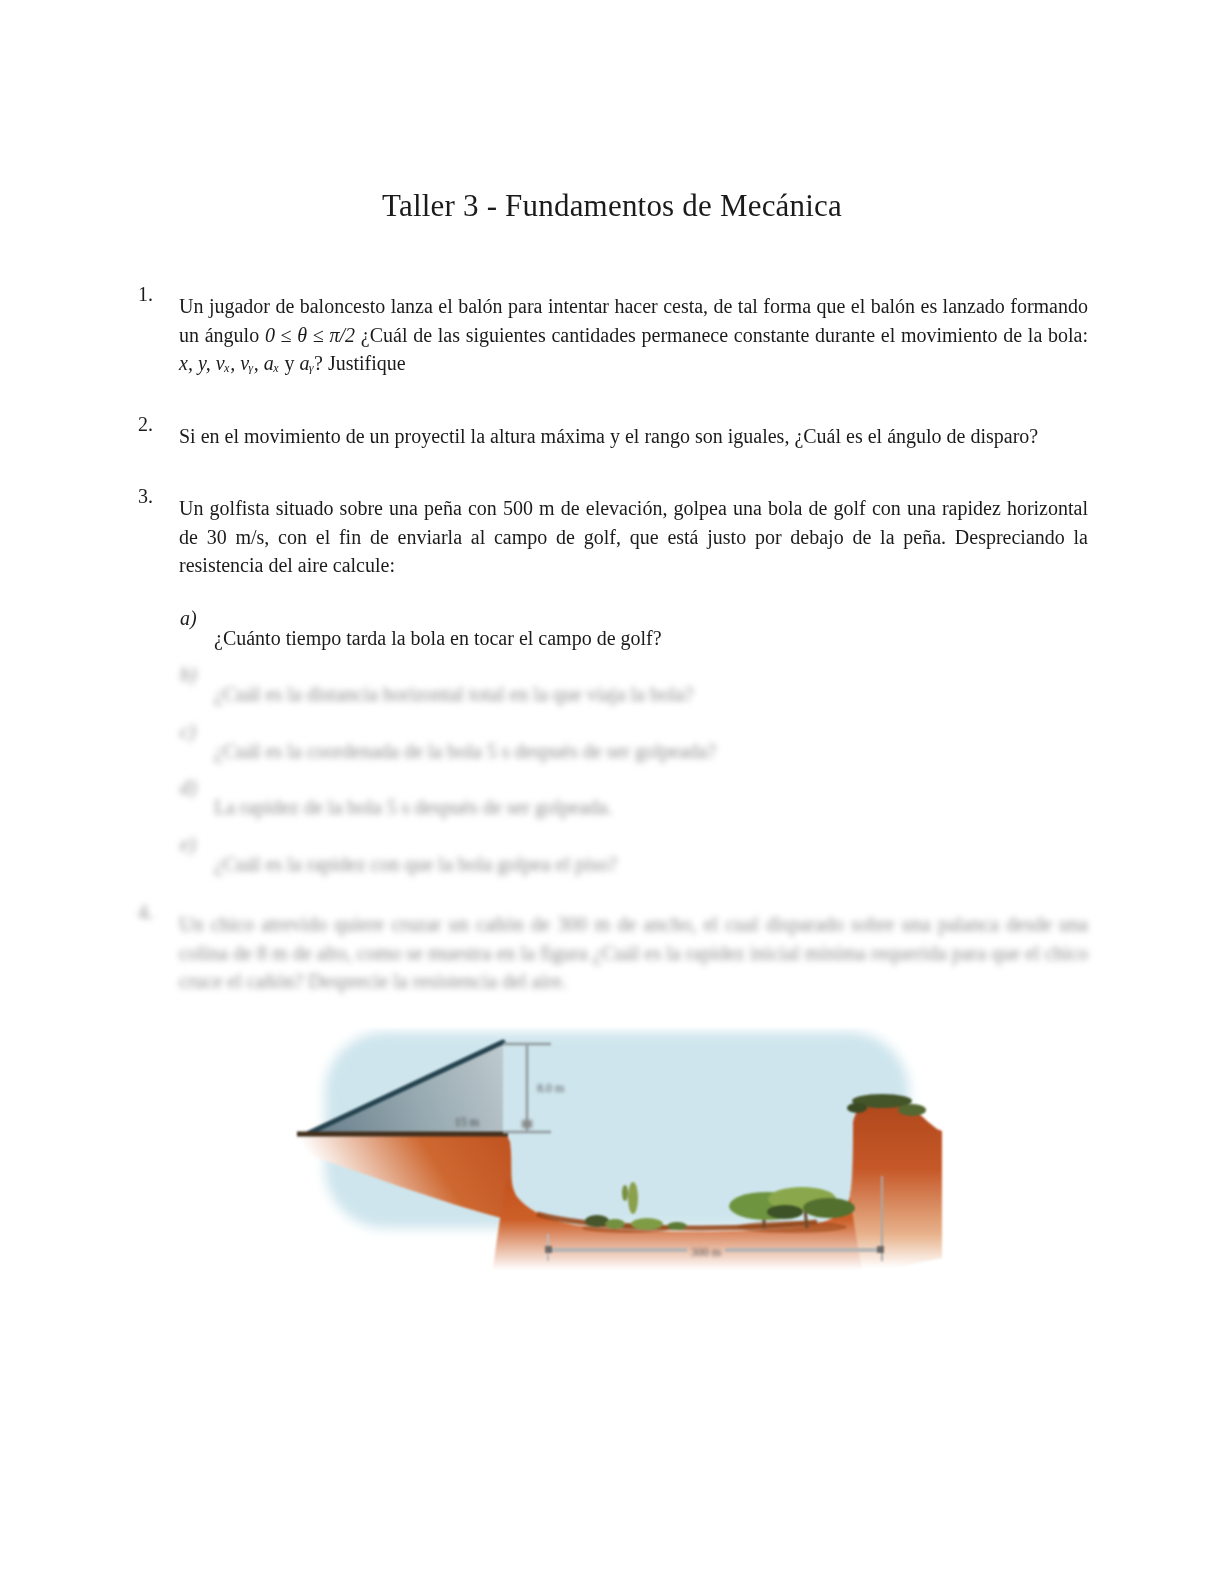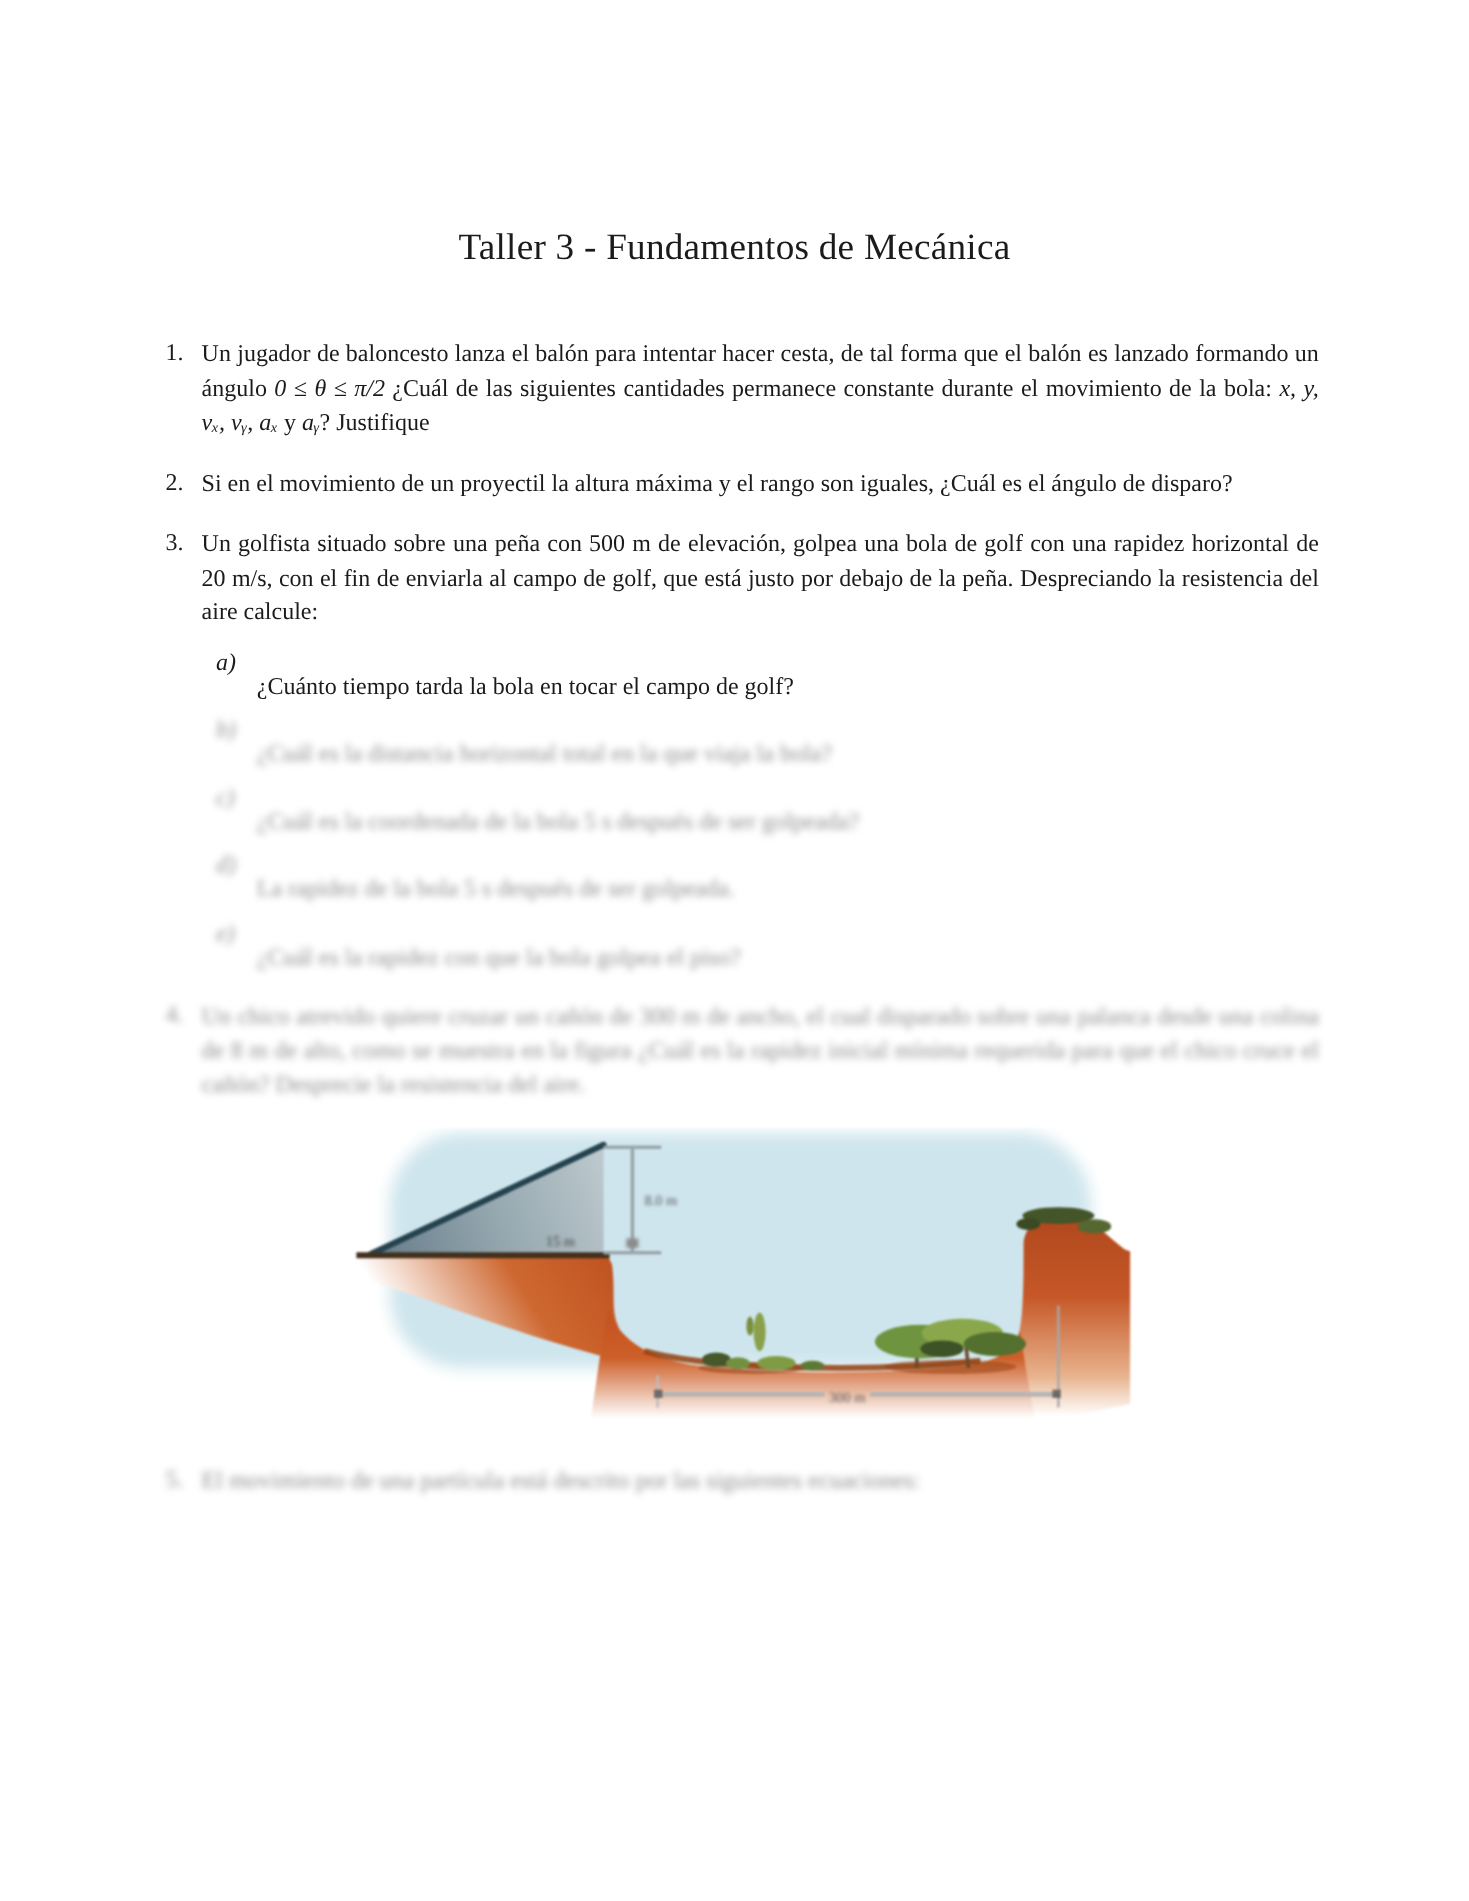--- a/index.html
+++ b/index.html
@@ -8,21 +8,21 @@
     font-family:"Liberation Serif","DejaVu Serif",serif;color:#1b1b1b;
     overflow:hidden;
   }
   .doc-title{
     margin:0;padding-top:188px;text-align:center;
     font-size:31px;font-weight:normal;letter-spacing:.2px;
   }
   .content{margin:56px 124px 0 138px;font-size:20px;}
   .problem{display:flex;align-items:flex-start;gap:9px;margin-bottom:20px;}
   .pnum{flex:0 0 20px;line-height:28.5px;}
-  .pbody{flex:1;margin:1px;text-align:justify;line-height:28.5px;}
+  .pbody{flex:1;margin:12px;text-align:justify;line-height:28.5px;}
   .math{font-style:italic;}
   .block{margin-bottom:20px;}
   .sublist{margin:12px 0 0 42px;}
   .subitem{display:flex;gap:10px;margin-top:8px;}
   .subitem:first-child{margin-top:0;}
   .sublabel{flex:0 0 24px;font-style:italic;line-height:28.5px;}
   .subtext{flex:1;text-align:justify;line-height:28.5px;margin-top:20px;}
   .blurred{filter:blur(3px);color:#8f8f8f;}
   .blurred .sublabel,.blurred .pnum{color:#8f8f8f;}
   .figure{width:645px;margin:20px auto 0 auto;}
@@ -48,21 +48,21 @@
     </div>
 
     <div class="problem">
       <span class="pnum">2.</span>
       <p class="pbody">Si en el movimiento de un proyectil la altura máxima y el rango son iguales, ¿Cuál es el ángulo de disparo?</p>
     </div>
 
     <div class="block">
       <div class="problem" style="margin-bottom:0">
         <span class="pnum">3.</span>
-        <p class="pbody">Un golfista situado sobre una peña con 500 m de elevación, golpea una bola de golf con una rapidez horizontal de 20 m/s, con el fin de enviarla al campo de golf, que está justo por debajo de la peña. Despreciando la resistencia del aire calcule:</p>
+        <p class="pbody">Un golfista situado sobre una peña con 500 m de elevación, golpea una bola de golf con una rapidez horizontal de 30 m/s, con el fin de enviarla al campo de golf, que está justo por debajo de la peña. Despreciando la resistencia del aire calcule:</p>
       </div>
       <div class="sublist">
         <div class="subitem">
           <span class="sublabel">a)</span>
           <span class="subtext">¿Cuánto tiempo tarda la bola en tocar el campo de golf?</span>
         </div>
         <div class="subitem blurred">
           <span class="sublabel">b)</span>
           <span class="subtext">¿Cuál es la distancia horizontal total en la que viaja la bola?</span>
         </div>

